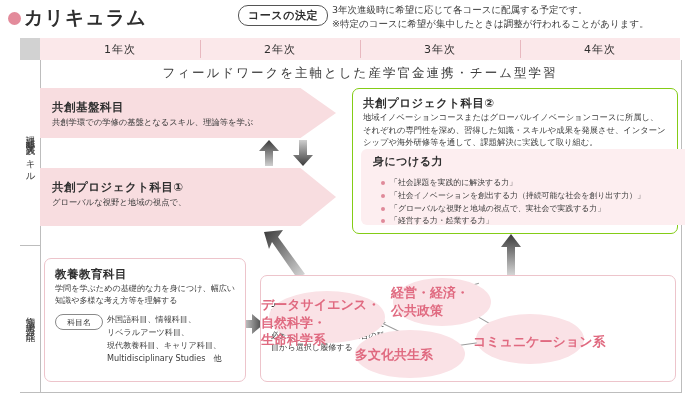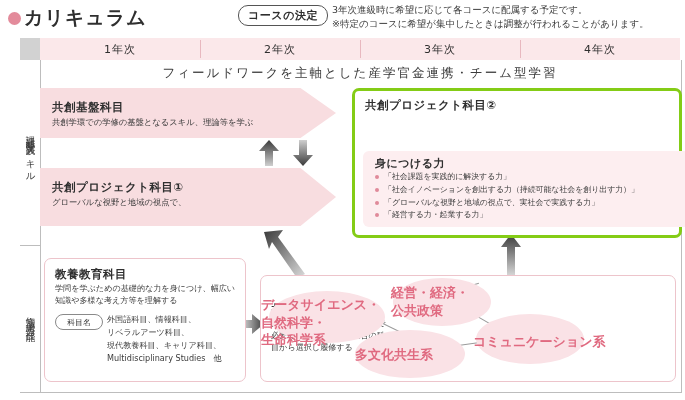--- a/index.html
+++ b/index.html
@@ -61,31 +61,31 @@
     clip-path:polygon(0 0, 88% 0, 100% 50%, 88% 100%, 0 100%);}
   .chev.b{left:40px;top:168px;width:296px;height:58px;
     clip-path:polygon(0 0, 88% 0, 100% 50%, 88% 100%, 0 100%);}
 
   .chev-title{position:absolute;font-size:11.5px;font-weight:bold;color:#2f2f2f;letter-spacing:.5px;}
   .chev-desc{position:absolute;font-size:8.3px;line-height:1.5;color:#3b3b3b;}
 
   
   .card2{
     position:absolute;left:352px;top:88px;width:324px;height:144px;
-    border:3px solid #84cc16;border-radius:7px;background:#fff;
+    border:1px solid #84cc16;border-radius:7px;background:#fff;
   }
   .card2-title{position:absolute;left:10px;top:7px;font-size:11.5px;font-weight:bold;color:#2f2f2f;letter-spacing:.5px;}
   .card2-desc{position:absolute;left:10px;top:22px;width:306px;font-size:8.3px;line-height:1.52;color:#3b3b3b;}
 
   .inner{
     position:absolute;left:8px;top:60px;width:306px;height:76px;
     background:#fdeef0;border-radius:6px;padding-left:39px;
   }
   .inner-title{position:absolute;left:12px;top:5px;font-size:11px;font-weight:bold;color:#2f2f2f;letter-spacing:.5px;}
-  .inner ul{list-style:none;margin:0;padding:0;position:absolute;left:12px;top:20px;width:290px;}
+  .inner ul{list-style:none;margin:8px;padding:0;position:absolute;left:12px;top:20px;width:290px;}
   .inner li{font-size:7.9px;line-height:1.62;color:#3b3b3b;white-space:nowrap;position:relative;padding-left:9px;}
   .inner li:before{content:"";position:absolute;left:0;top:4px;width:4px;height:4px;border-radius:50%;background:#e08a9a;}
 
   
   .card3{
     position:absolute;left:44px;top:258px;width:200px;height:122px;
     border:1px solid #edc4cb;border-radius:7px;background:#fff;
   }
   .card3-title{position:absolute;left:10px;top:8px;font-size:11.5px;font-weight:bold;color:#2f2f2f;letter-spacing:.5px;}
   .card3-desc{position:absolute;left:10px;top:23px;width:184px;font-size:8.1px;line-height:1.5;color:#3b3b3b;}
@@ -214,20 +214,25 @@
         <stop offset="0" stop-color="#d8d8d8"></stop>
             <stop offset="1" stop-color="#3a3a3a"></stop>
           </linearGradient>
         </defs>
       <path d="M22 11 L10 21 L10 15 L0 15 L0 7 L10 7 L10 1 Z" fill="url(#gRt)"></path>
     </svg>
   </div>
 
   <div class="card2">
     <div class="card2-title">共創プロジェクト科目②</div>
+    <div class="card2-desc">
+      <div>地域イノベーションコースまたはグローバルイノベーションコースに所属し、</div>
+      <div>それぞれの専門性を深め、習得した知識・スキルや成果を発展させ、インターン</div>
+      <div>シップや海外研修等を通して、課題解決に実践して取り組む。</div>
+    </div>
     <div class="inner">
       <div class="inner-title">身につける力</div>
       <ul>
         <li>「社会課題を実践的に解決する力」</li>
         <li>「社会イノベーションを創出する力（持続可能な社会を創り出す力）」</li>
         <li>「グローバルな視野と地域の視点で、実社会で実践する力」</li>
         <li>「経営する力・起業する力」</li>
       </ul>
     </div>
   </div>

